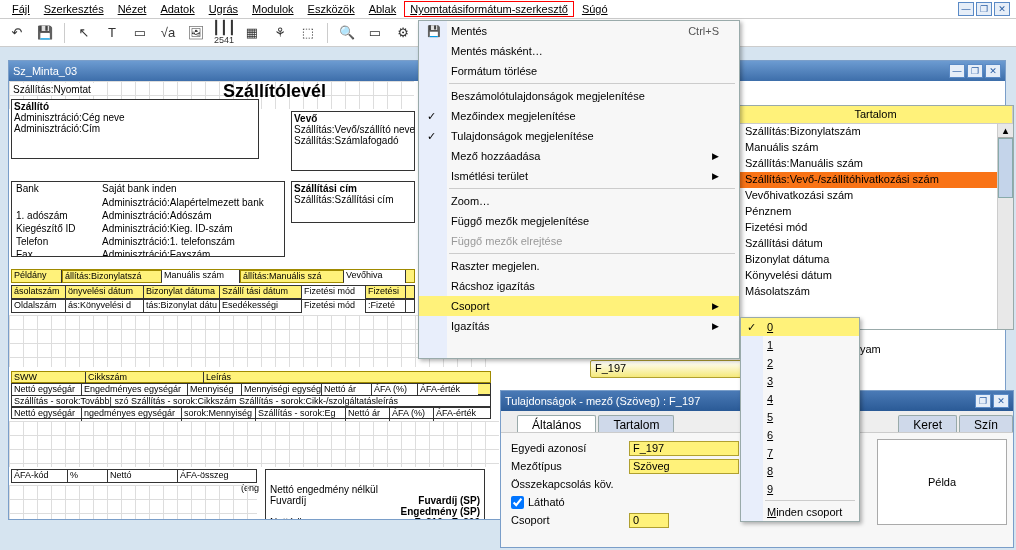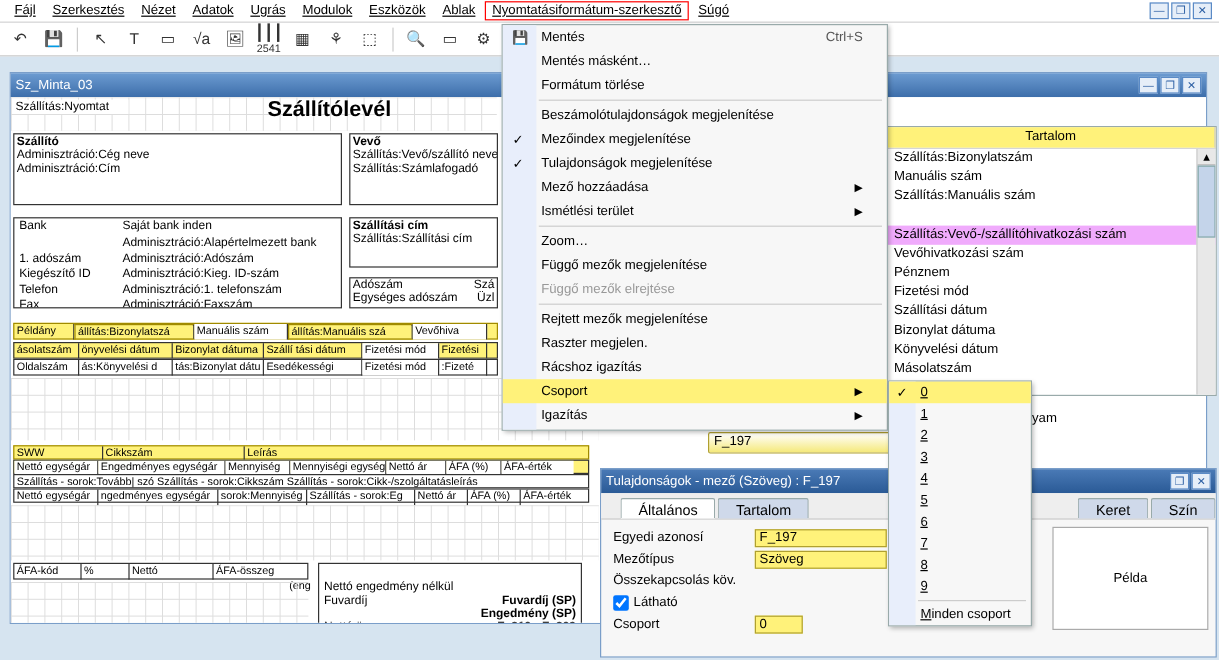--- a/index.html
+++ b/index.html
@@ -52,21 +52,21 @@
   .dd .short { margin-left:auto; color:#555; }
   .dd li.dim { color:#999; }
 
   
   .fieldpanel { position:absolute; left:738px; top:105px; width:276px; height:225px; background:#fff; border:1px solid #9aa; z-index:60; }
   .tabrow { display:flex; background:#f0f0f0; border-bottom:1px solid #ccc; height:18px; }
   .tab { flex:1; text-align:center; font-size:11px; padding:2px 0; border-right:1px solid #ccc; background:#e8e8e8; }
   .tab.active { background:#fff27a; font-weight:normal; }
   .fieldlist { overflow:hidden; position:relative; }
   .fieldlist .row { height:16px; padding:1px 6px; font-size:11px; cursor:pointer; white-space:nowrap; overflow:hidden; }
-  .fieldlist .row.sel { background:#f0abfc;margin-top:16px; }
+  .fieldlist .row.sel { background:#f97316; }
   .scroll { position:absolute; right:0; top:0; width:16px; background:#e8e8e8; border-left:1px solid #ccc; }
   .scroll .thumb { background:#c4d4ea; border:1px solid #8aa; }
 
   
   .fval { position:absolute; left:590px; top:360px; width:194px; height:18px; background:linear-gradient(#fff,#f5e97a); border:1px solid #b0a030; border-radius:2px; font-size:11px; padding:1px 4px; z-index:50; }
 
   
   .propwin { position:absolute; left:500px; top:390px; width:514px; height:158px; background:#f7f7f7; border:1px solid #7a9ec9; z-index:70; }
   .propwin .titlebar { background: linear-gradient(#4a7ab6,#2a5a96); }
   .proptabs { display:flex; background:#eee; border-bottom:1px solid #ccc; height:22px; padding-top:4px; gap:2px; padding-left:16px; }
@@ -145,21 +145,21 @@
       <div class="winbtn">❐</div>
       <div class="winbtn">✕</div>
     </div>
   </div>
   <div class="canvas">
 
     <div class="gridbg" style="position:absolute;left:0;top:0;width:405px;height:28px;"></div>
     <div class="box" style="left:2px;top:2px;width:96px;height:12px;border:none">Szállítás:Nyomtat</div>
     <div class="sheet-title" style="left:214px;top:0">Szállítólevél</div>
 
-    <div class="box" style="left:2px;top:30px;width:274px;height:60px">
+    <div class="box" style="left:2px;top:18px;width:248px;height:60px">
       <b>Szállító</b><br>
       <span>Adminisztráció:Cég neve</span><br>
       <span>Adminisztráció:Cím</span>
     </div>
 
     <div class="box" style="left:282px;top:30px;width:124px;height:60px">
       <b>Vevő</b><br>
       <span>Szállítás:Vevő/szállító neve</span><br>
       <span>Szállítás:Számlafogadó</span>
     </div>
@@ -169,30 +169,20 @@
       <div style="padding:0 2px"><span class="cell" style="width:88px;border:none"></span><span>Adminisztráció:Alapértelmezett bank</span></div>
       <div style="padding:0 2px"><span class="cell" style="width:88px;border:none">1. adószám</span><span>Adminisztráció:Adószám</span></div>
       <div style="padding:0 2px"><span class="cell" style="width:88px;border:none">Kiegészítő ID</span><span>Adminisztráció:Kieg. ID-szám</span></div>
       <div style="padding:0 2px"><span class="cell" style="width:88px;border:none">Telefon</span><span>Adminisztráció:1. telefonszám</span></div>
       <div style="padding:0 2px"><span class="cell" style="width:88px;border:none">Fax</span><span>Adminisztráció:Faxszám</span></div>
     </div>
 
     <div class="box" style="left:282px;top:100px;width:124px;height:42px">
       <b>Szállítási cím</b><br>
       <span>Szállítás:Szállítási cím</span>
-    </div>
-    <div class="box" style="left:282px;top:150px;width:124px;height:26px;padding:0">
-      <div style="display:flex;padding:0 2px">
-          <span style="flex:1">Adószám</span>
-          <span>Szá</span>
-        </div>
-      <div style="display:flex;padding:0 2px">
-          <span style="flex:1">Egységes adószám</span>
-          <span>Üzl</span>
-        </div>
     </div>
 
     <div class="strip" style="left:2px;top:188px;width:404px;height:14px;background:#fff27a;display:flex">
       <span class="cell" style="width:50px">Példány</span>
       <span class="cell ybox" style="width:100px">állítás:Bizonylatszá</span>
       <span class="cell" style="width:78px;background:#fff">Manuális szám</span>
       <span class="cell ybox" style="width:104px">állítás:Manuális szá</span>
       <span class="cell" style="width:62px;background:#fff">Vevőhiva</span>
     </div>
     <div class="rowbox" style="left:2px;top:204px;width:404px;height:14px;display:flex;background:#fff27a">
@@ -313,23 +303,20 @@
       <li>
         <span>Zoom…</span>
       </li>
       <li>
         <span>Függő mezők megjelenítése</span>
       </li>
       <li class="dim">
         <span>Függő mezők elrejtése</span>
       </li>
       <hr>
-      <li>
-        <span>Rejtett mezők megjelenítése</span>
-      </li>
       <li>
         <span>Raszter megjelen.</span>
       </li>
       <li>
         <span>Rácshoz igazítás</span>
       </li>
       <li class="hl">
         <span>Csoport</span>
         <span class="arrow">▶</span>
       </li>

